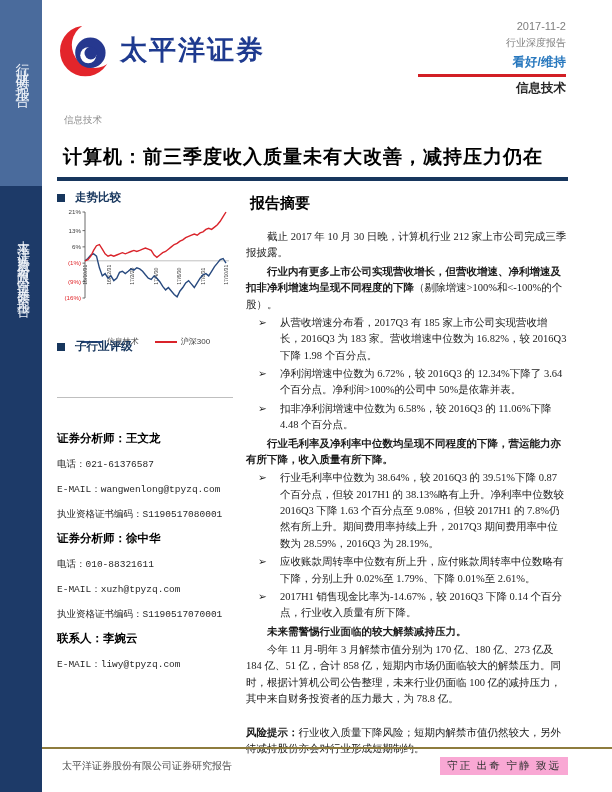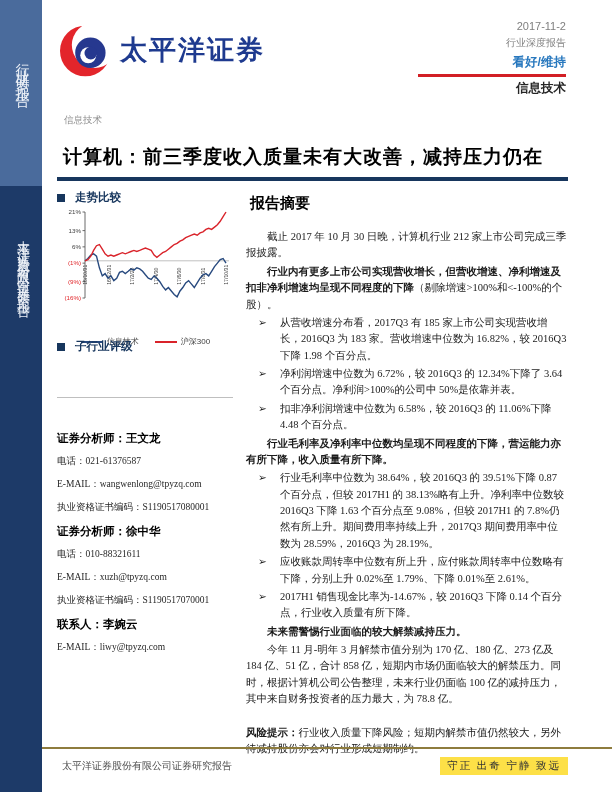--- a/index.html
+++ b/index.html
@@ -37,34 +37,34 @@
   .sq{width:8px;height:8px;background:#17365d;margin-right:10px;flex:0 0 auto;}
   .sec-trend{position:absolute;left:57px;top:190px;text-align:right;}
   .chart-wrap{position:absolute;left:58px;top:206px;width:175px;}
   .legend{display:flex;justify-content:center;gap:16px;margin-top:4px;font-family:"Liberation Sans",sans-serif;font-size:8px;color:#404040;}
   .legend-item{display:flex;align-items:center;gap:4px;}
   .legend-swatch{width:22px;height:2px;}
   .sec-subrating{position:absolute;left:57px;top:339px;}
   .divider-light{position:absolute;left:57px;top:397px;width:176px;height:1px;background:#bfbfbf;}
   .analysts{position:absolute;left:57px;top:428px;width:180px;}
   .an-title{font-size:11.5px;font-weight:bold;color:#000;margin:3px 0 9px;}
-  .an-row{font-size:9.5px;color:#262626;margin:0 0 10px;font-family:Liberation Serif, serif;}
+  .an-row{font-size:9.5px;color:#262626;margin:12px 0 10px;font-family:Liberation Mono, monospace;}
   
   .right-col{position:absolute;left:246px;top:194px;width:322px;}
   .sum-head{font-size:15px;font-weight:bold;margin:0 0 16px 4px;color:#000;}
   .para{font-size:10.5px;line-height:1.56;text-indent:2em;margin:0 0 2px;}
   .para-bold{font-weight:bold;}
   .para-bold .normal{font-weight:normal;}
   .bullet{font-size:10.5px;line-height:1.56;position:relative;padding-left:34px;margin:0 0 2px;}
   .bullet .marker{position:absolute;left:12px;top:0;}
   .risk{font-size:10.5px;line-height:1.56;margin-top:17px;}
   
   .footer-line{position:absolute;left:42px;top:747px;width:570px;height:2px;background:#8e7c3e;}
   .footer-note{position:absolute;left:62px;top:759px;font-size:10px;color:#4d4d4d;}
-  .motto{position:absolute;right:44px;top:757px;background:#fde047;color:#333;font-size:10.5px;padding:2px 7px;letter-spacing:2px;}
+  .motto{position:absolute;right:44px;top:757px;background:#f9a8d4;color:#333;font-size:10.5px;padding:2px 7px;letter-spacing:2px;}
 </style>
 </head>
 <body>
 
 <div class="sidebar-top">
   <div class="vtext vtext-top">行业研究报告</div>
 </div>
 <div class="sidebar-bottom">
   <div class="vtext vtext-bottom">太平洋证券股份有限公司证券研究报告</div>
 </div>

